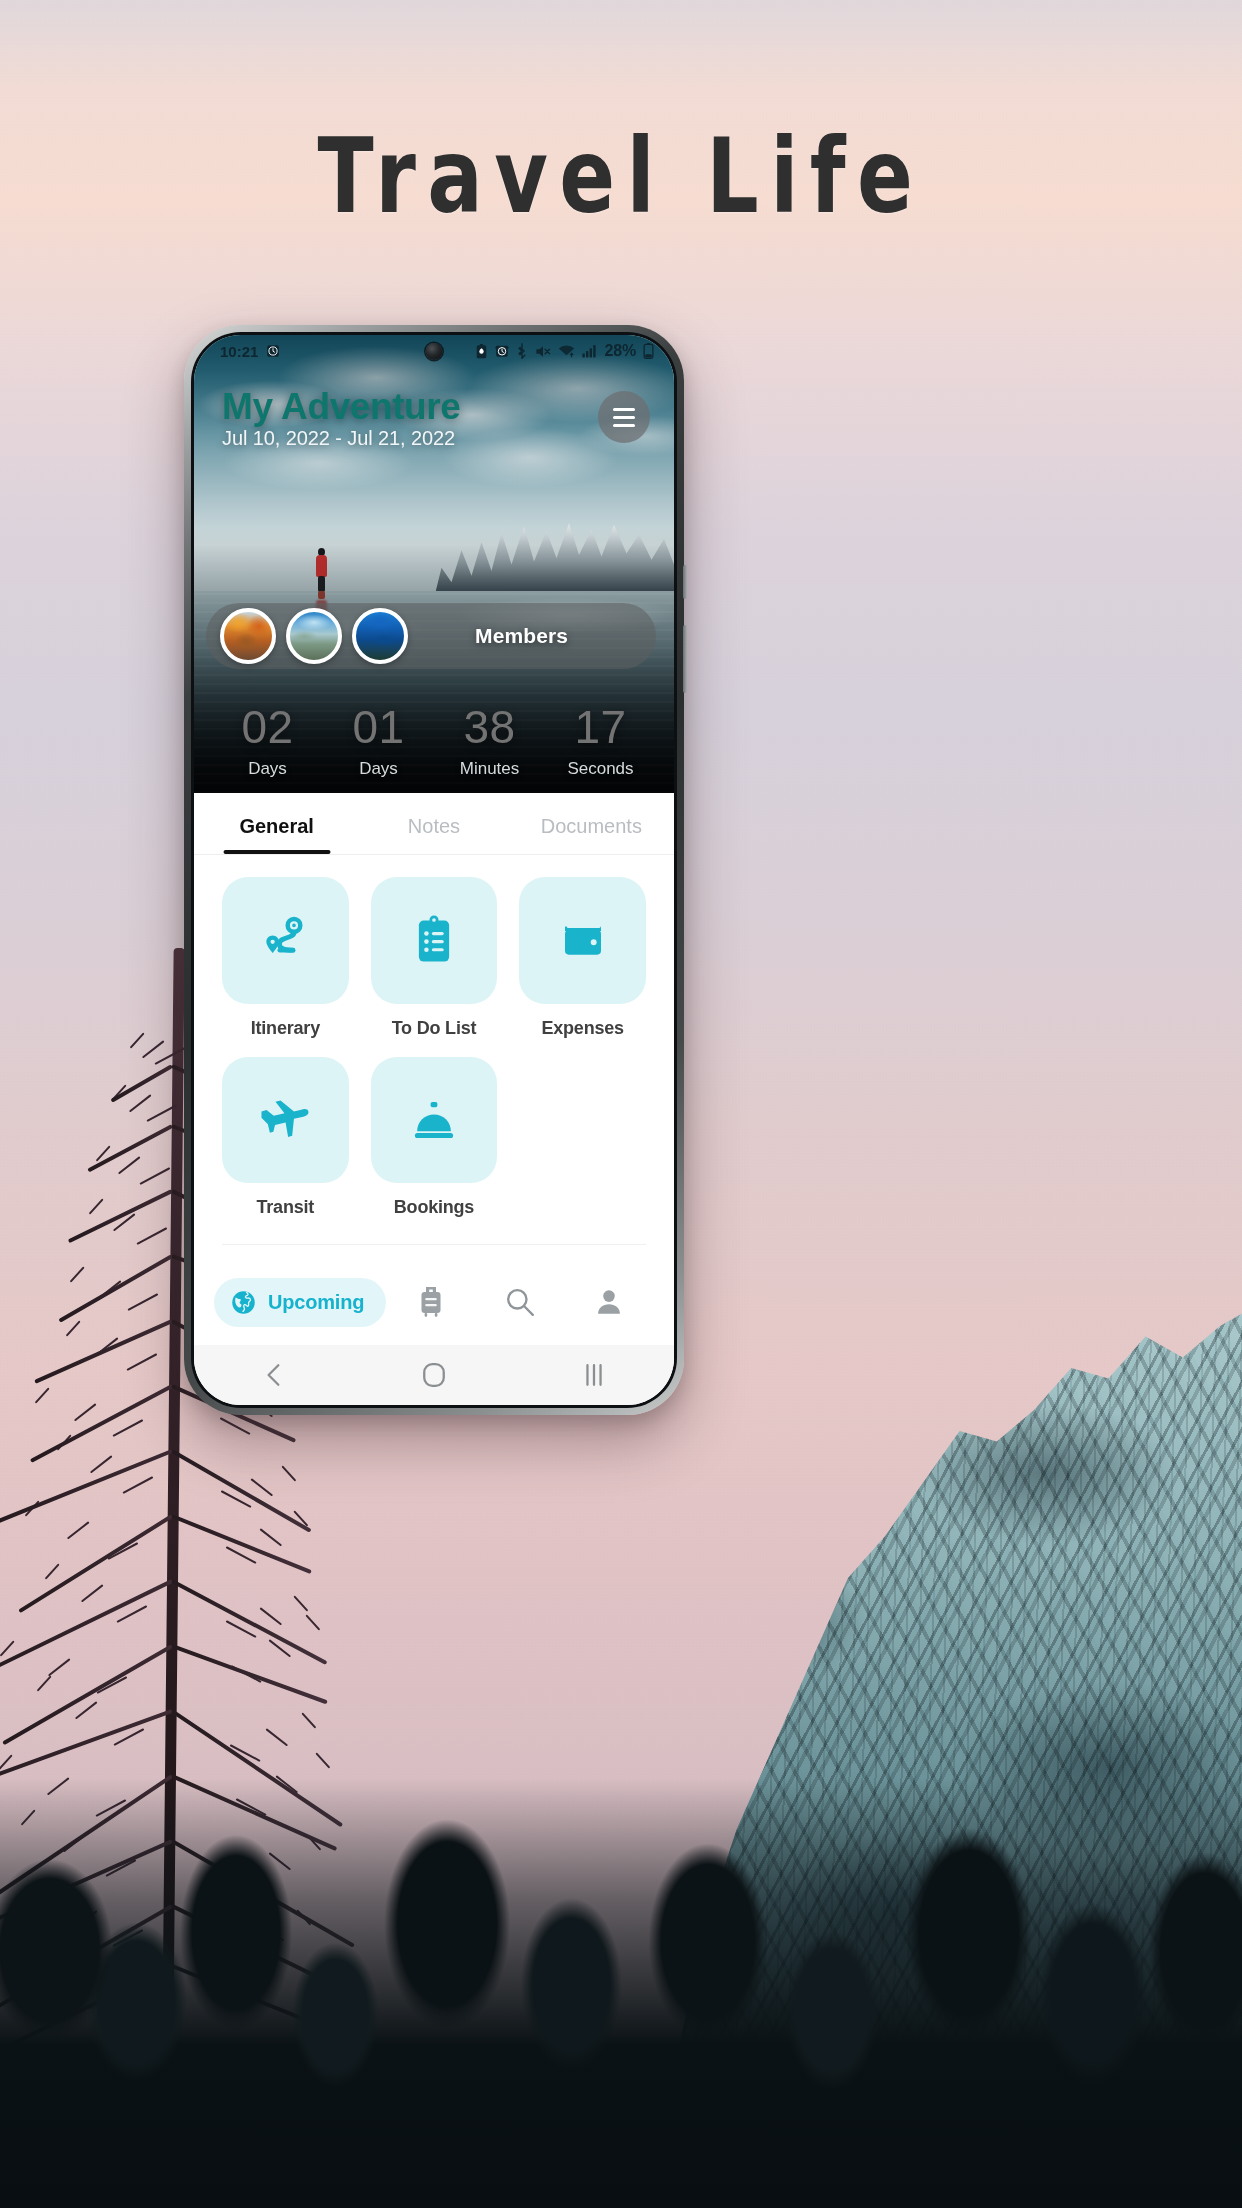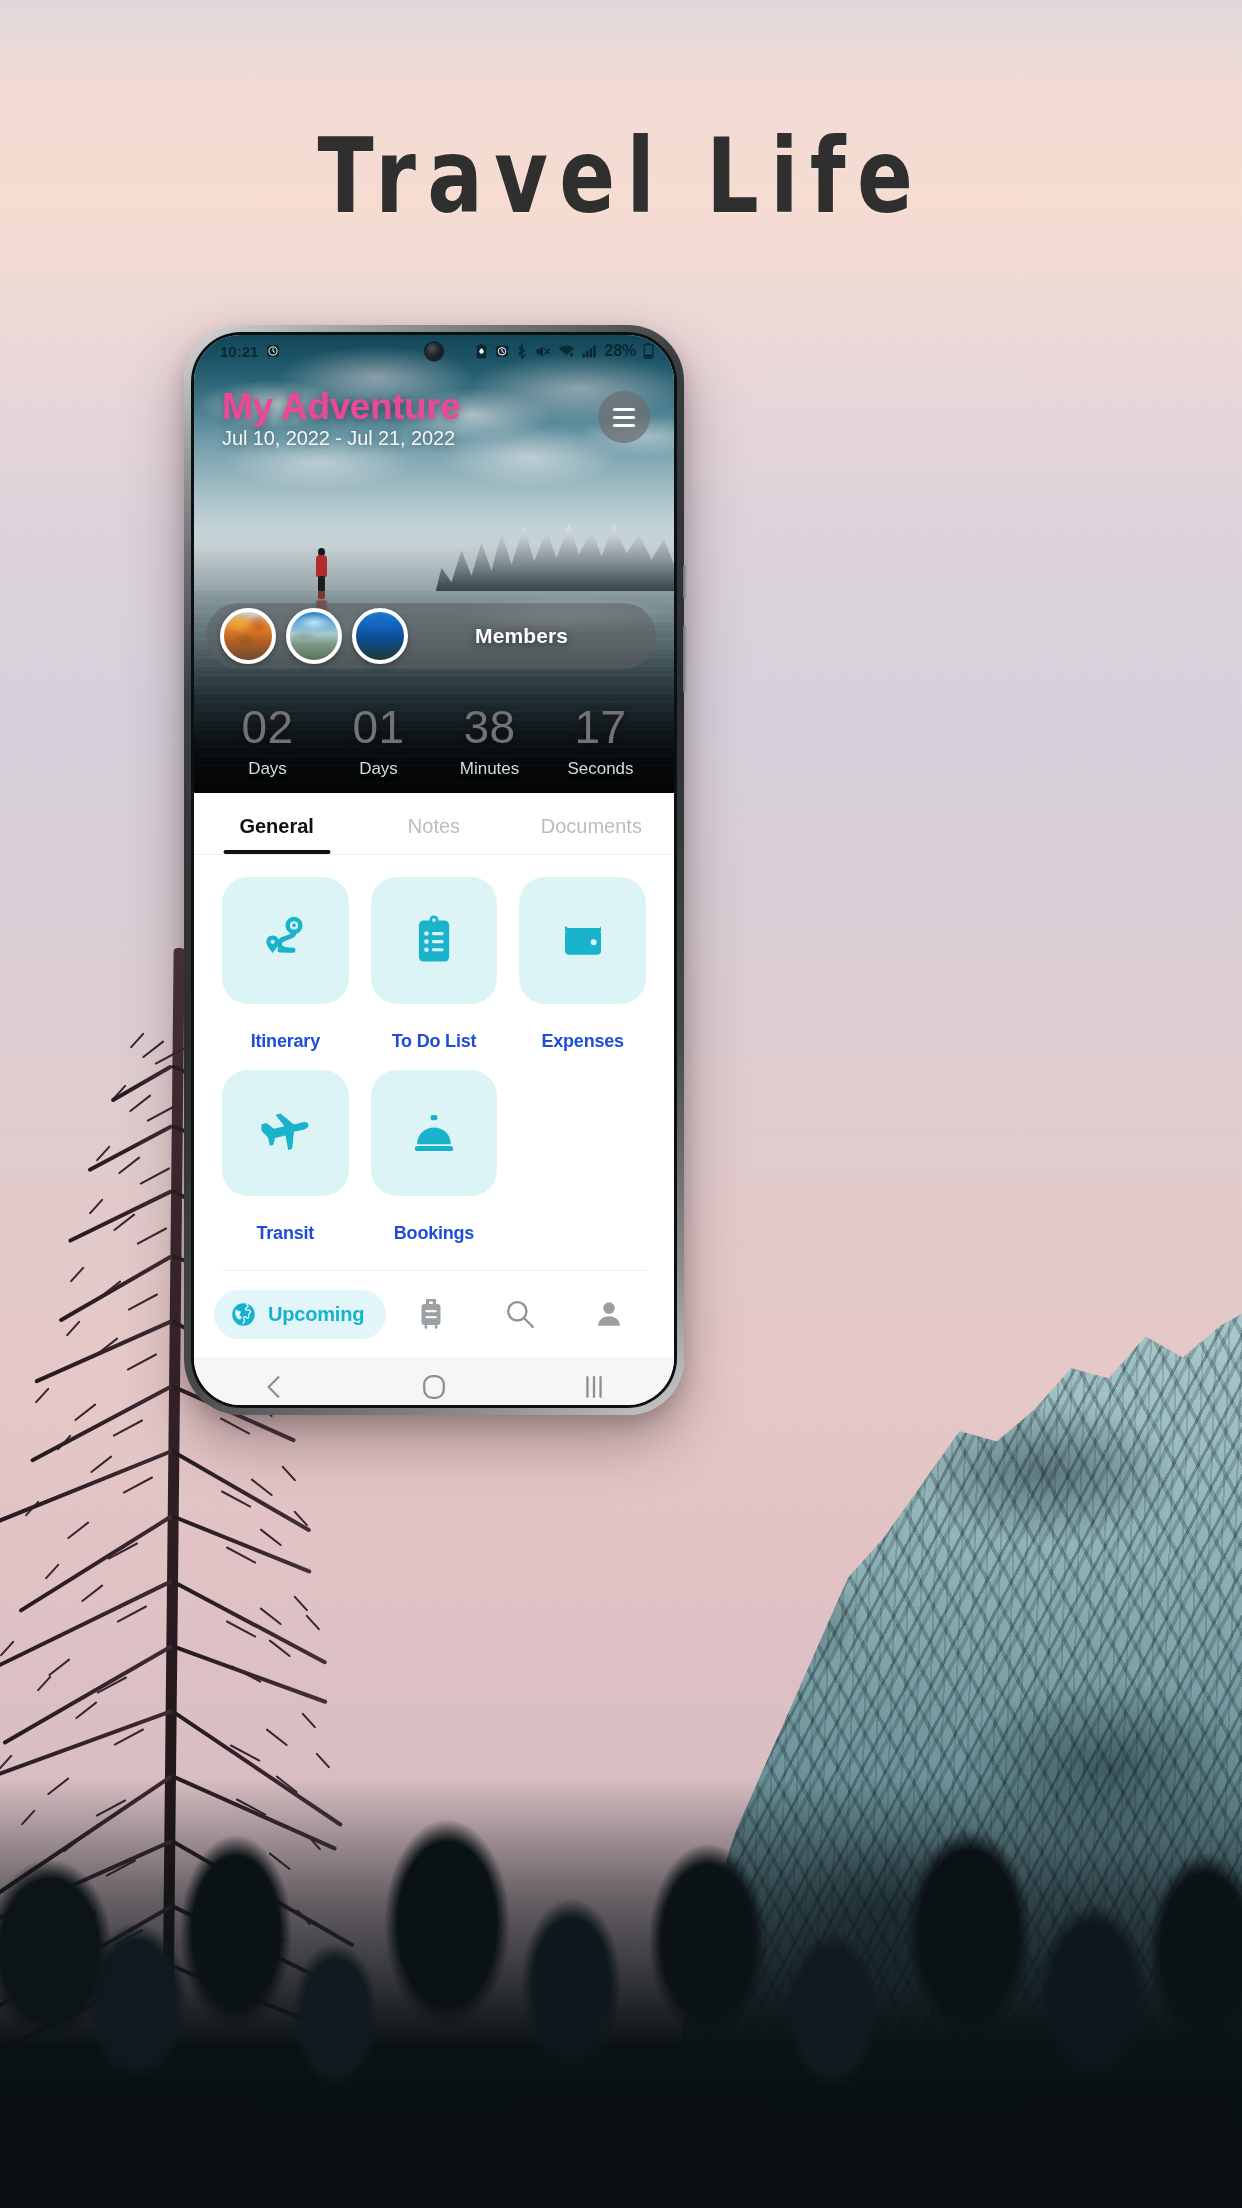--- a/index.html
+++ b/index.html
@@ -238,21 +238,21 @@
     box-shadow:0 0 0 1.5px rgba(10,12,14,.75);
   }
 
   
   .hero-head {
     position:relative; z-index:5;
     padding:20px 24px 0 28px;
     display:flex; justify-content:space-between; align-items:flex-start;
   }
   .trip-title {
-    color:#ec4899; font-size:37px; font-weight:700; letter-spacing:-.4px; line-height:1.08;
+    color:#0f766e; font-size:37px; font-weight:700; letter-spacing:-.4px; line-height:1.08;
     text-shadow:0 2px 9px rgba(0,0,0,.38);
   }
   .trip-dates {
     color:#f2f6f8; font-size:20px; font-weight:400; margin-top:0; letter-spacing:-.1px;
     text-shadow:0 1px 7px rgba(0,0,0,.40);
   }
   .menu-btn {
     width:52px; height:52px; border-radius:50%;
     background:rgba(108,110,112,.72);
     display:flex; align-items:center; justify-content:center;
@@ -328,21 +328,21 @@
   
   .content { flex:1; background:#fff; padding:22px 28px 0; position:relative; }
   .grid { display:grid; grid-template-columns:repeat(3,1fr); gap:18px 22px; }
   .tile { display:flex; flex-direction:column; align-items:center; }
   .tile-box {
     width:100%; aspect-ratio:1/1; border-radius:26px;
     background:#ddf4f6;
     display:flex; align-items:center; justify-content:center;
   }
   .tile-lbl {
-    margin-top:27px; font-size:18px; color:#1d4ed8; font-weight:700; letter-spacing:-.2px;
+    margin-top:14px; font-size:18px; color:#404040; font-weight:700; letter-spacing:-.2px;
     text-align:center;
   }
   .divider { height:1px; background:#eef0f1; margin:26px 0 0; }
 
   
   .bottomnav {
     flex:none; height:86px; background:#fff;
     display:flex; align-items:center; padding:0 20px;
     box-shadow:0 -4px 14px rgba(0,0,0,.05);
   }

